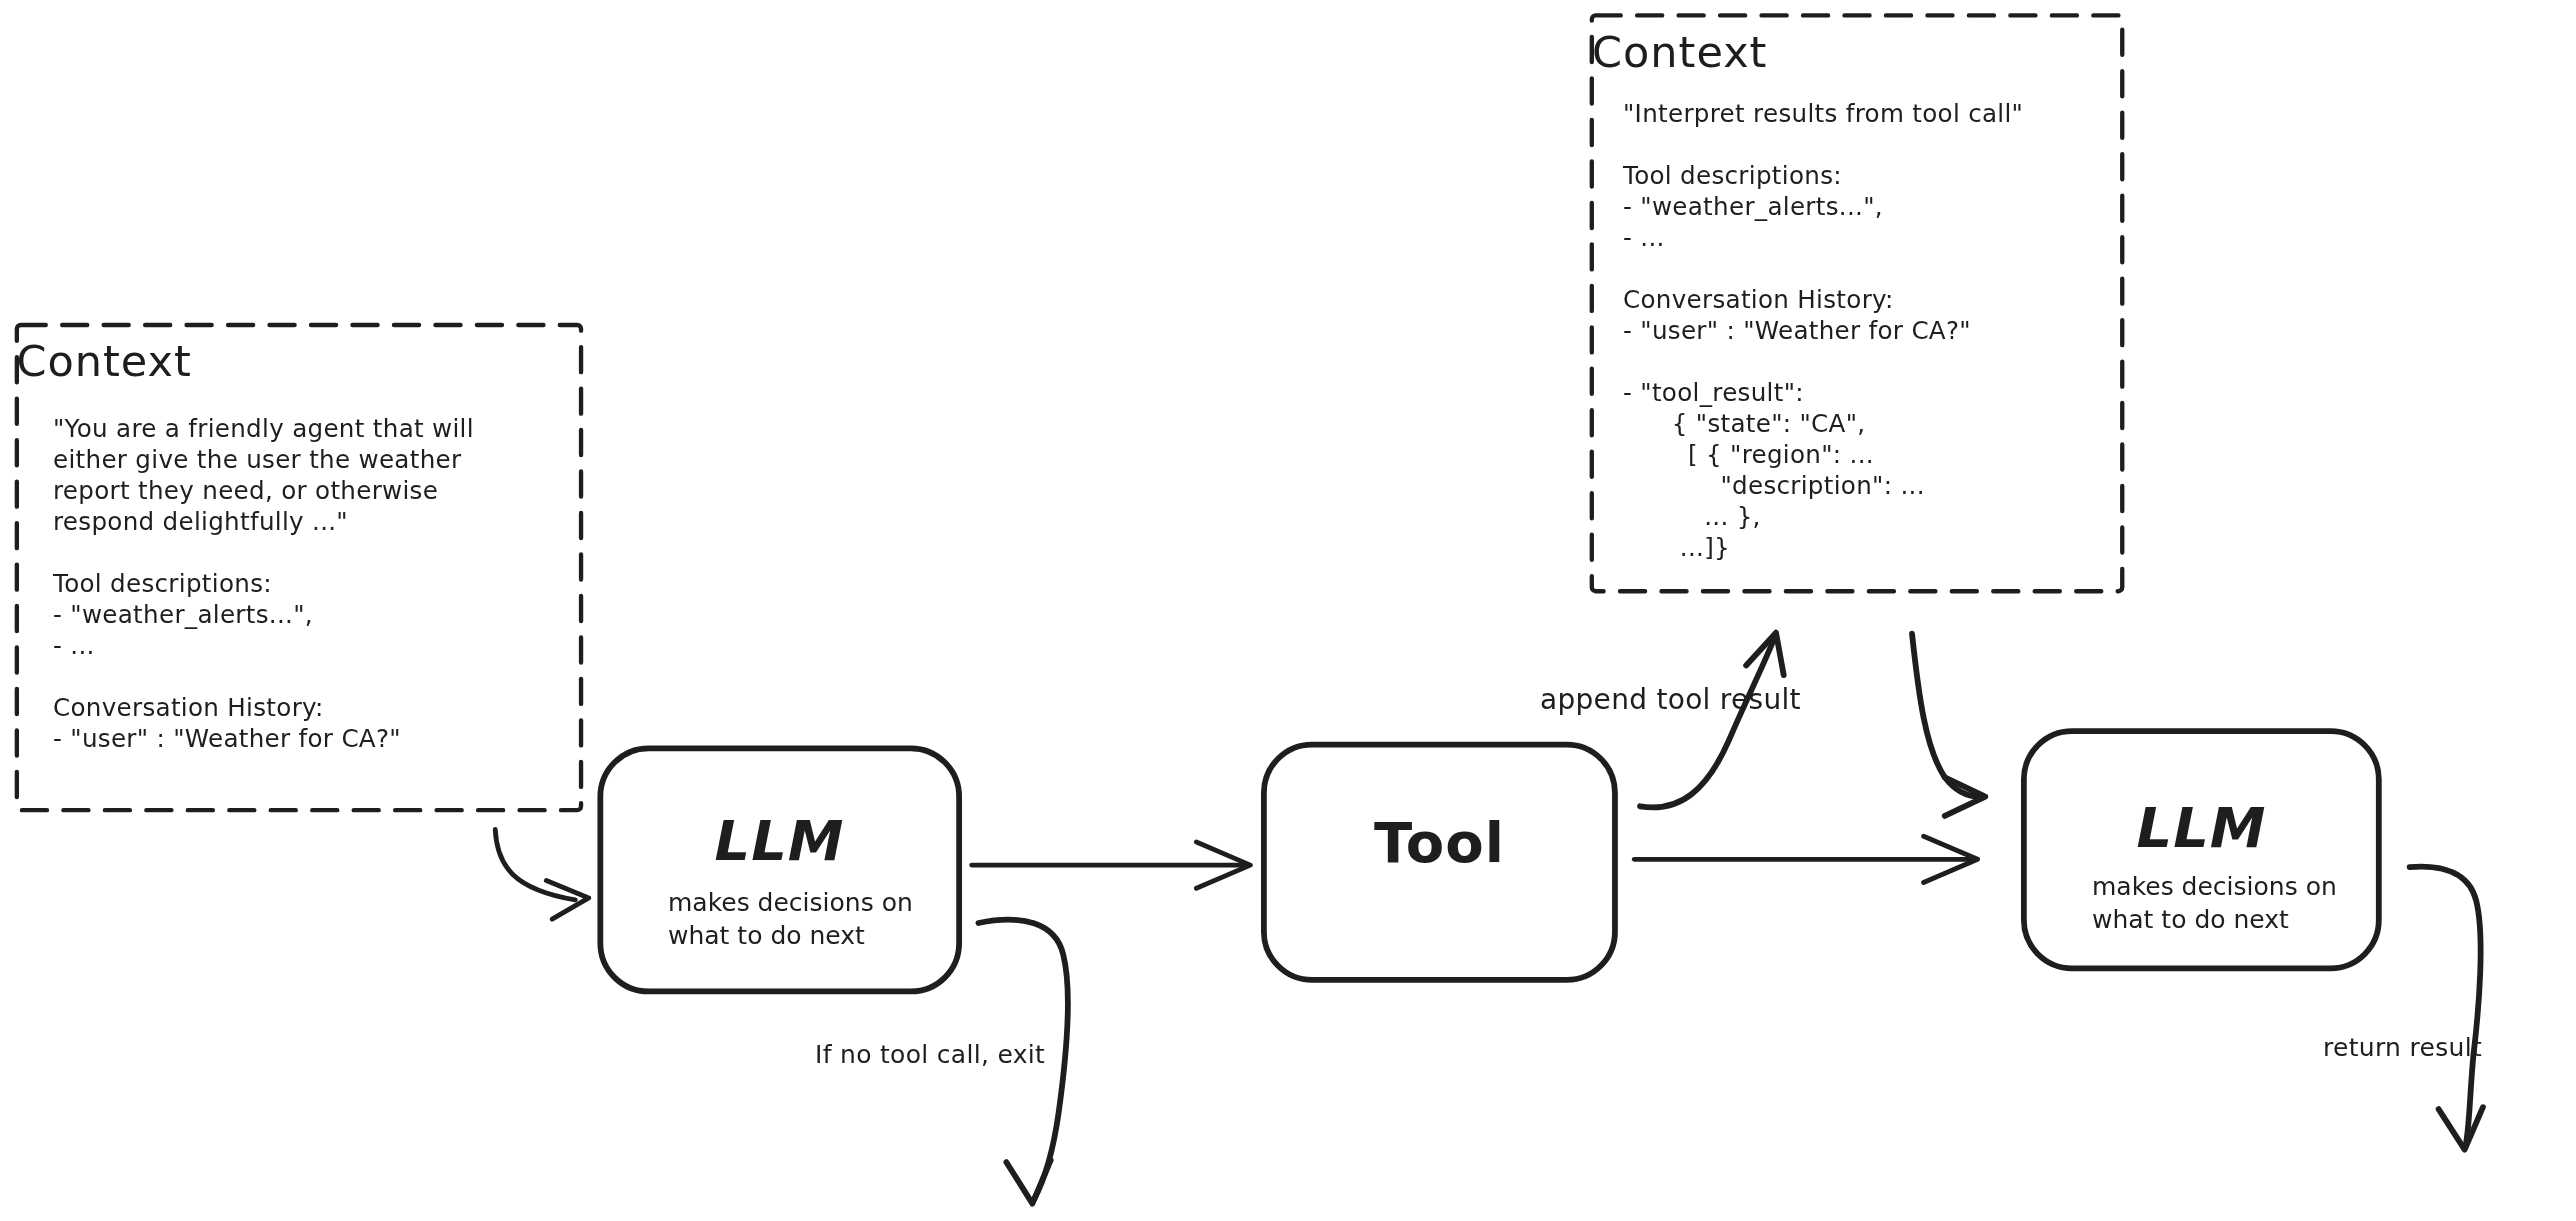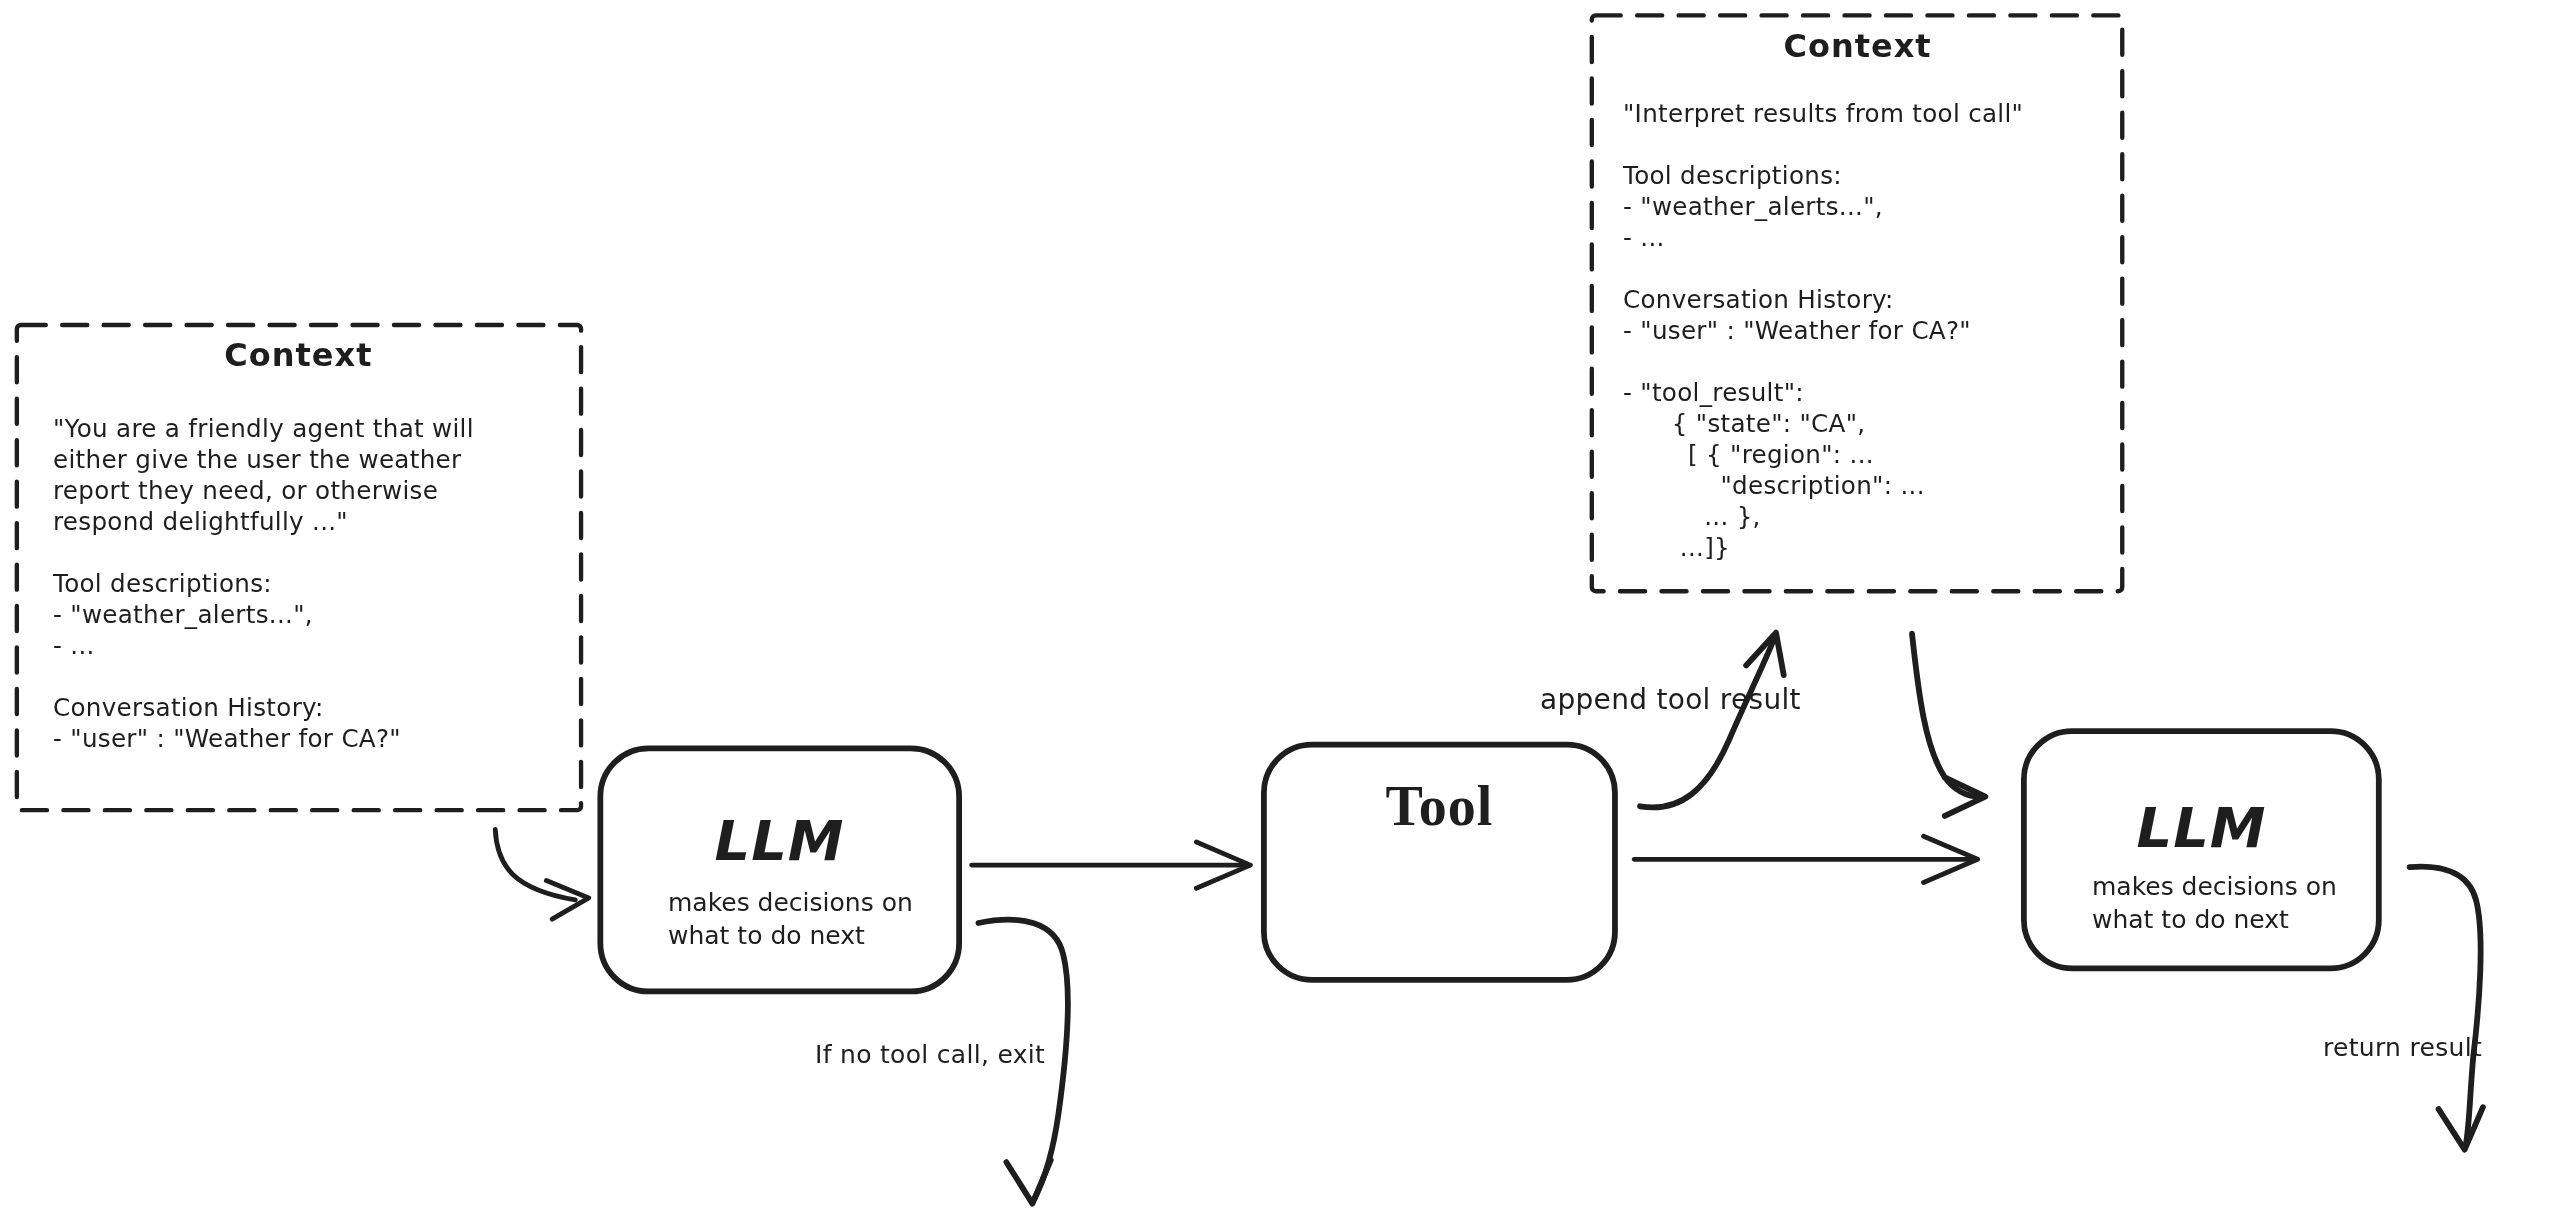--- a/index.html
+++ b/index.html
@@ -20,23 +20,23 @@
     position: absolute;
     left: 0;
     top: 0;
   }
   .txt {
     position: absolute;
     white-space: pre-wrap;
     color: #1e1e1e;
   }
   .ctx-title {
-    font-size: 32px;
-    font-weight: bold;
-    text-align: center;
+    font-size: 43px;
+    font-weight: normal;
+    text-align: left;
     letter-spacing: 1px;
   }
   .ctx-body {
     font-size: 24.6px;
     line-height: 31px;
     letter-spacing: 0.3px;
   }
   .node-title {
     font-size: 56px;
     font-weight: bold;
@@ -122,21 +122,21 @@
       { "state": "CA",
         [ { "region": ...
             "description": ...
           ... },
        ...]}</div>
 
   <div class="txt node-title italic" style="left:600px; top:808px; width:359px;">LLM</div>
   <div class="txt node-sub" style="left:668px; top:886px; width:270px;">makes decisions on
 what to do next</div>
 
-  <div class="txt node-title" style="left:1264px; top:774px; width:351px;font-family:Liberation Serif, serif;">Tool</div>
+  <div class="txt node-title" style="left:1264px; top:810px; width:351px;">Tool</div>
 
   <div class="txt node-title italic" style="left:2024px; top:795px; width:355px;">LLM</div>
   <div class="txt node-sub" style="left:2092px; top:870px; width:270px;">makes decisions on
 what to do next</div>
 
   <div class="txt edge-label" style="left:1540px; top:683px;">append tool result</div>
   <div class="txt edge-label" style="left:815px; top:1040px; font-size:25px;">If no tool call, exit</div>
   <div class="txt edge-label" style="left:2323px; top:1033px; font-size:25px;">return result</div>
 
 </div>

